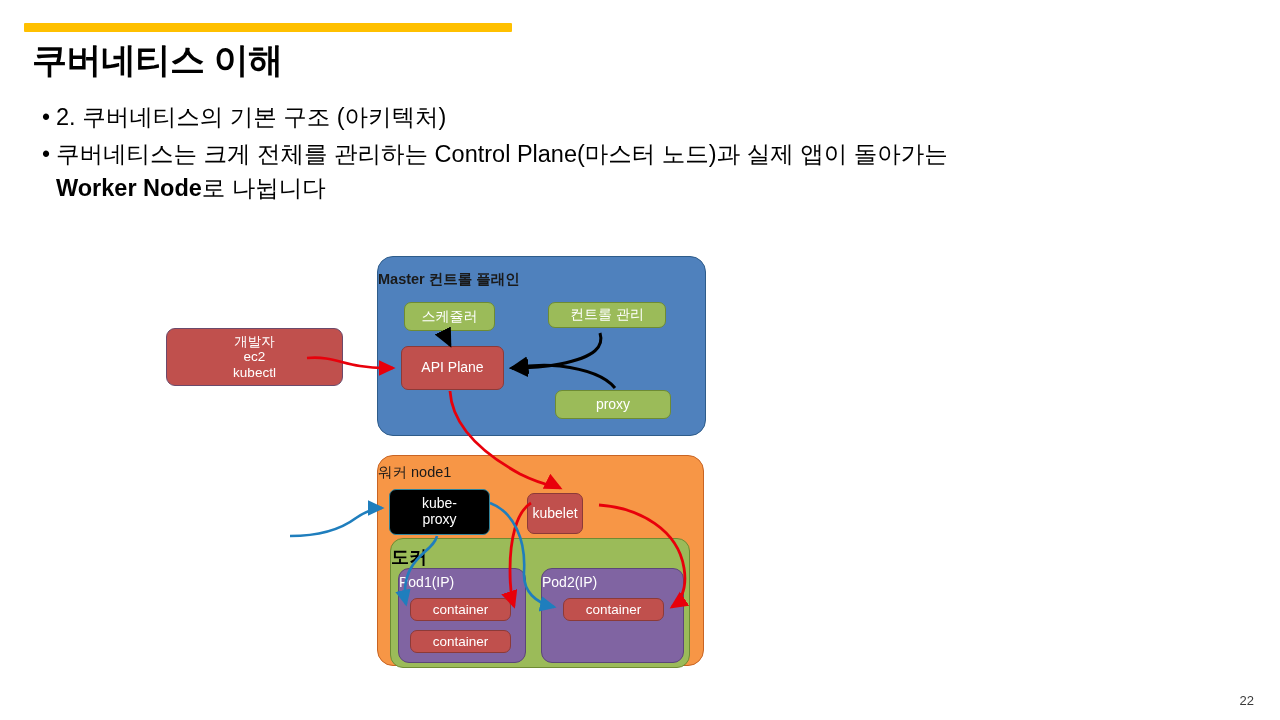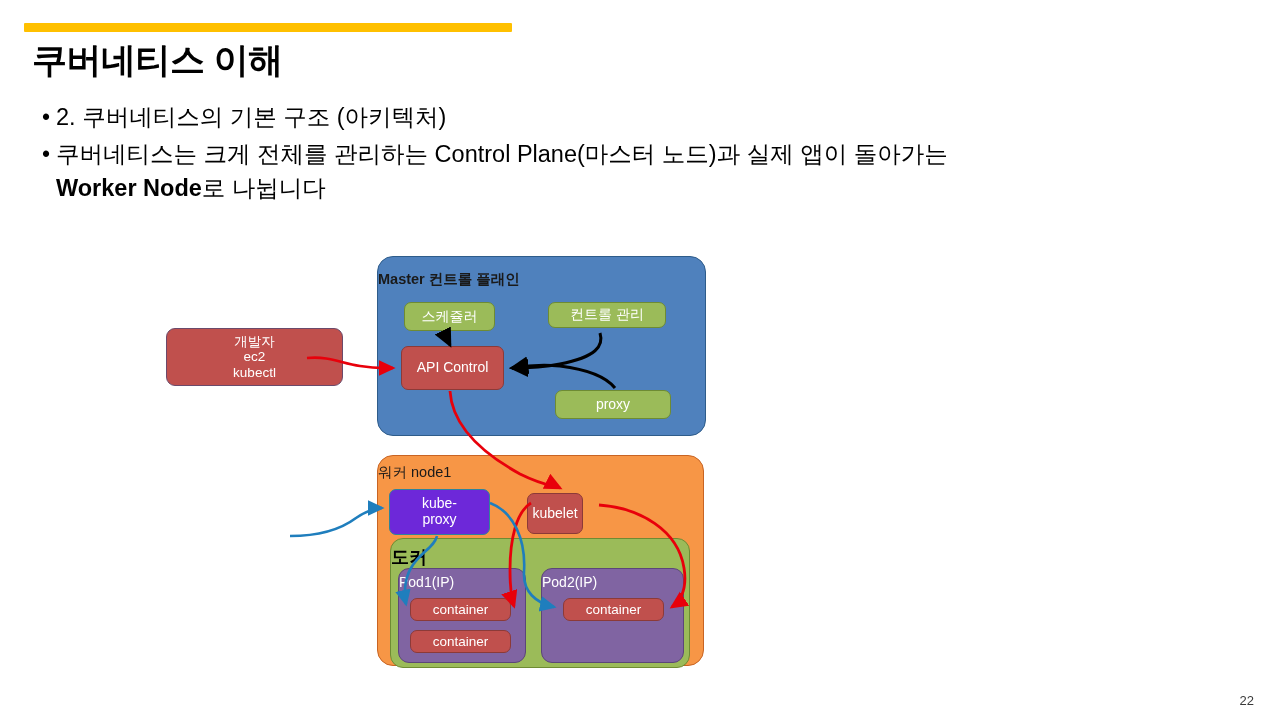--- a/index.html
+++ b/index.html
@@ -194,21 +194,21 @@
   }
   
   .node.red {
     background: #C0504D;
     border: 1.5px solid #8C3A38;
     border-radius: 7px;
     font-size: 14px;
   }
   
   .node.cyan {
-    background: #6d28d9;
+    background: #000000;
     border: 1.5px solid #30839A;
     border-radius: 7px;
     font-size: 14px;
   }
 
   #scheduler        { left: 404px; top: 302px; width: 91px;  height: 29px; }
   #controller-mgr   { left: 548px; top: 302px; width: 118px; height: 26px; }
   #api-server       { left: 401px; top: 346px; width: 103px; height: 44px; }
   #etcd             { left: 555px; top: 390px; width: 116px; height: 29px; }
 
@@ -277,21 +277,21 @@
       <div class="group-label" id="master-plane-label">Master 컨트롤 플래인</div>
     </div>
 
     <div class="node green" id="scheduler">
       <span class="caption">스케쥴러</span>
     </div>
     <div class="node green" id="controller-mgr">
       <span class="caption">컨트롤 관리</span>
     </div>
     <div class="node red" id="api-server">
-      <span class="caption">API Control</span>
+      <span class="caption">API Plane</span>
     </div>
     <div class="node green" id="etcd">
       <span class="caption">proxy</span>
     </div>
 
     <div class="group" id="worker-node">
       <div class="group-label" id="worker-node-label">워커 node1</div>
     </div>
 
     <div class="group" id="docker-box">

